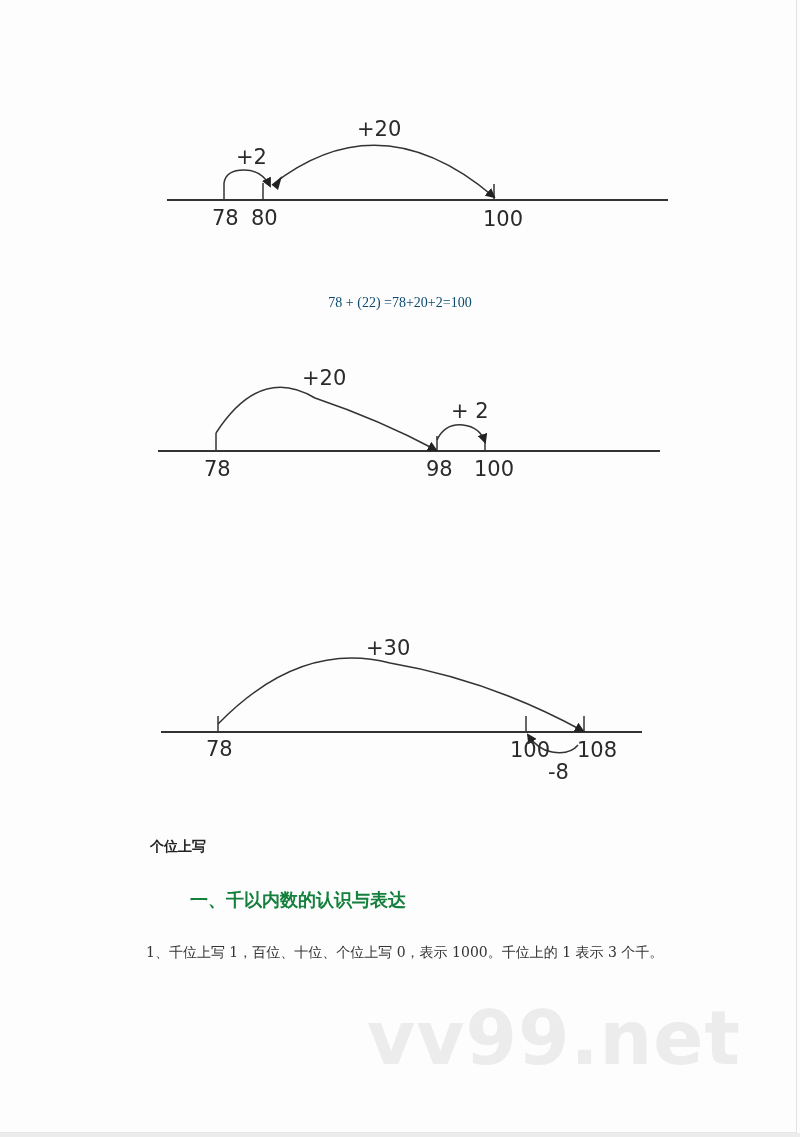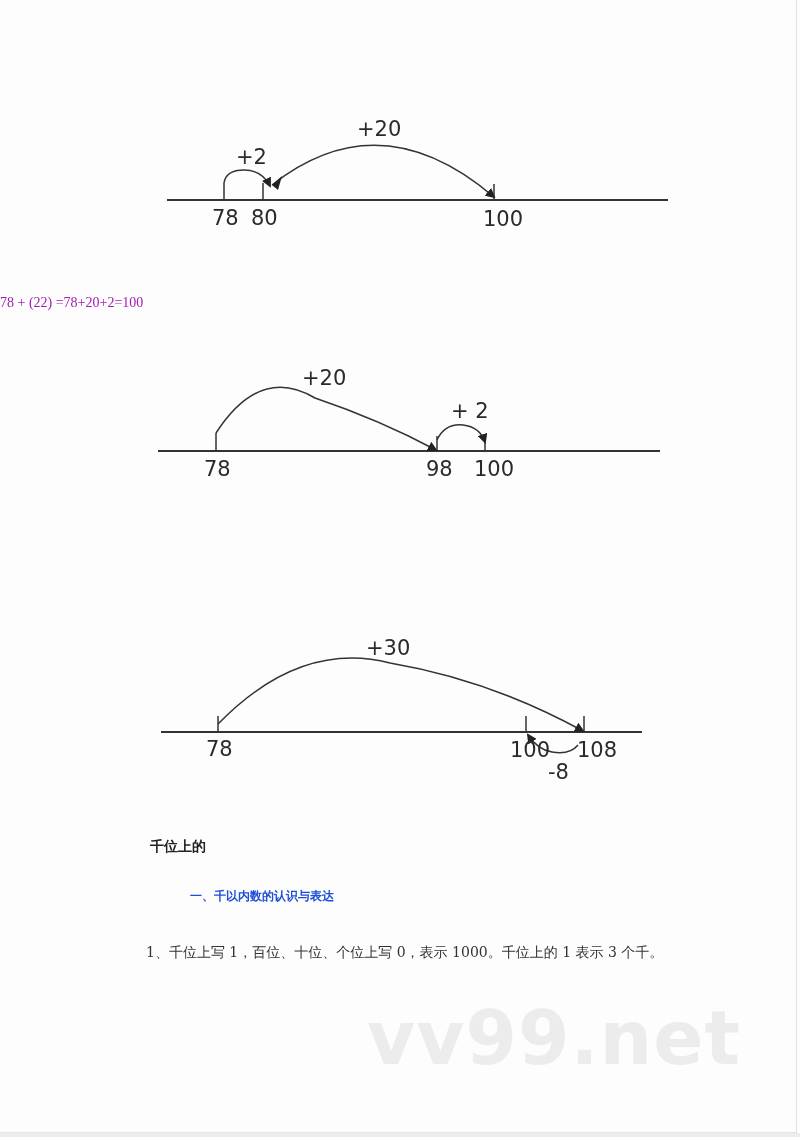--- a/index.html
+++ b/index.html
@@ -19,34 +19,34 @@
     position: absolute; left: 0; top: 1133px; width: 800px; height: 4px;
     background: #ececec;
   }
   svg.diagram { position: absolute; left: 0; overflow: visible; }
   svg.diagram text {
     font-family: "DejaVu Sans", sans-serif;
     fill: #2a2a2a;
     font-size: 21px;
   }
   .equation {
-    position: absolute; left: 0; width: 800px; text-align: left;
+    position: absolute; left: 0; width: 800px; text-align: center;
     font-family: "Liberation Serif", serif;
-    font-size: 14px; color: #a21caf;
+    font-size: 14px; color: #0c4a6e;
     white-space: pre;
   }
   .unit-title {
     position: absolute; left: 150px; top: 838px;
     font-family: "DejaVu Sans", sans-serif; font-weight: bold;
     font-size: 14px; color: #222;
   }
   .section-title {
     position: absolute; left: 190px; top: 888px;
     font-family: "DejaVu Sans", sans-serif; font-weight: bold;
-    font-size: 12px; color: #1d4ed8;
+    font-size: 18px; color: #15803d;
   }
   .para {
     position: absolute; left: 112px; top: 936px; width: 576px;
     font-family: "DejaVu Serif", serif;
     font-size: 14px; line-height: 32px; color: #333;
     text-indent: 34px;
   }
   .watermark {
     position: absolute; left: 367px; top: 995px;
     font-family: "DejaVu Sans", sans-serif; font-weight: bold;
@@ -102,19 +102,19 @@
     <line x1="584" y1="732" x2="584" y2="716" stroke="#333" stroke-width="1.5"></line>
     <path d="M218,724 Q300,640 390,663 Q490,680 583,731" fill="none" stroke="#333" stroke-width="1.5" marker-end="url(#arrowhead)"></path>
     <path d="M578,745 Q570,755 552,752 Q538,750 528,735" fill="none" stroke="#333" stroke-width="1.5" marker-end="url(#arrowhead)"></path>
     <text x="366" y="655">+30</text>
     <text x="548" y="779">-8</text>
     <text x="206" y="756">78</text>
     <text x="510" y="757">100</text>
     <text x="577" y="757">108</text>
   </svg>
 
-  <div class="unit-title">千位上的</div>
+  <div class="unit-title">个位上写</div>
   <div class="section-title">一、千以内数的认识与表达</div>
   <div class="para">1、千位上写 1，百位、十位、个位上写 0，表示 1000。千位上的 1 表示 3 个千。</div>
 
   <div class="watermark">vv99.net</div>
 </div>
 <div class="page-edge"></div>
 
 </body></html>

